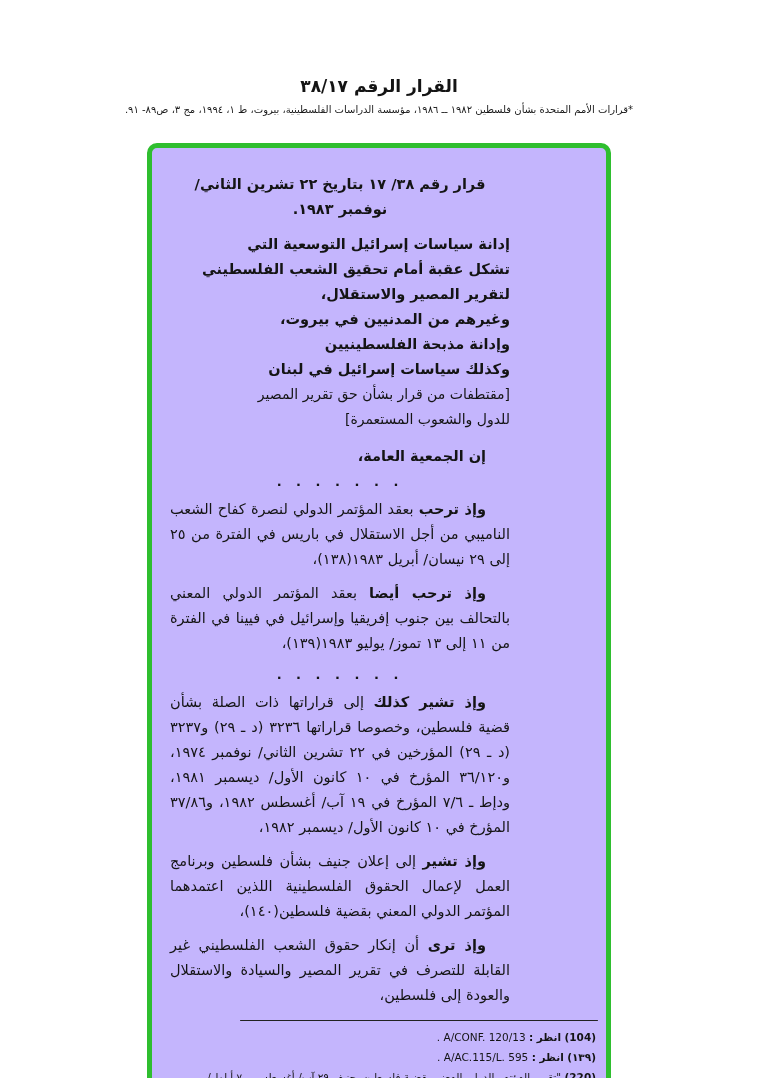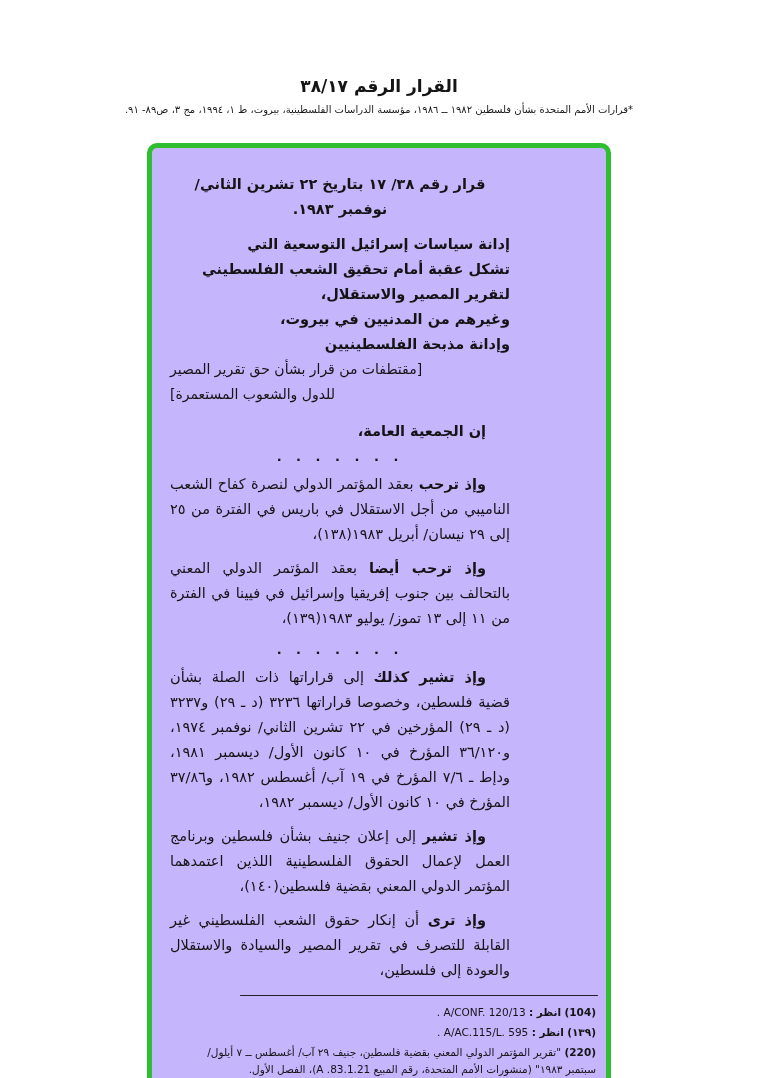--- a/index.html
+++ b/index.html
@@ -47,24 +47,25 @@
     margin-bottom: 10px;
   }
   .hline {
     text-align: right;
     font-weight: bold;
     font-size: 14.5px;
     line-height: 25px;
     padding: 0 96px 0 18px;
   }
   .bline {
-    text-align: left;
+    text-align: right;
     font-size: 14px;
     line-height: 25px;
     padding: 0 96px 0 18px;
+    margin-left: 28px;
   }
   .opening {
     font-weight: bold;
     font-size: 14.5px;
     line-height: 25px;
     text-indent: 24px;
     padding: 0 96px 0 18px;
     margin-top: 12px;
     text-align: right;
   }
@@ -118,20 +119,21 @@
   <div class="frame" dir="rtl">
 
     <div class="doc-title">قرار رقم ٣٨/ ١٧ بتاريخ ٢٢ تشرين الثاني/ نوفمبر ١٩٨٣.</div>
 
     <div>
       <div class="hline">إدانة سياسات إسرائيل التوسعية التي</div>
       <div class="hline">تشكل عقبة أمام تحقيق الشعب الفلسطيني</div>
       <div class="hline">لتقرير المصير والاستقلال،</div>
       <div class="hline">وغيرهم من المدنيين في بيروت،</div>
       <div class="hline">وإدانة مذبحة الفلسطينيين</div>
+      <div class="hline">وكذلك سياسات إسرائيل في لبنان</div>
     </div>
 
     <div>
       <div class="bline">[مقتطفات من قرار بشأن حق تقرير المصير</div>
       <div class="bline">للدول والشعوب المستعمرة]</div>
     </div>
 
     <p class="opening">إن الجمعية العامة،</p>
 
     <div class="dots">. . . . . . .</div>

